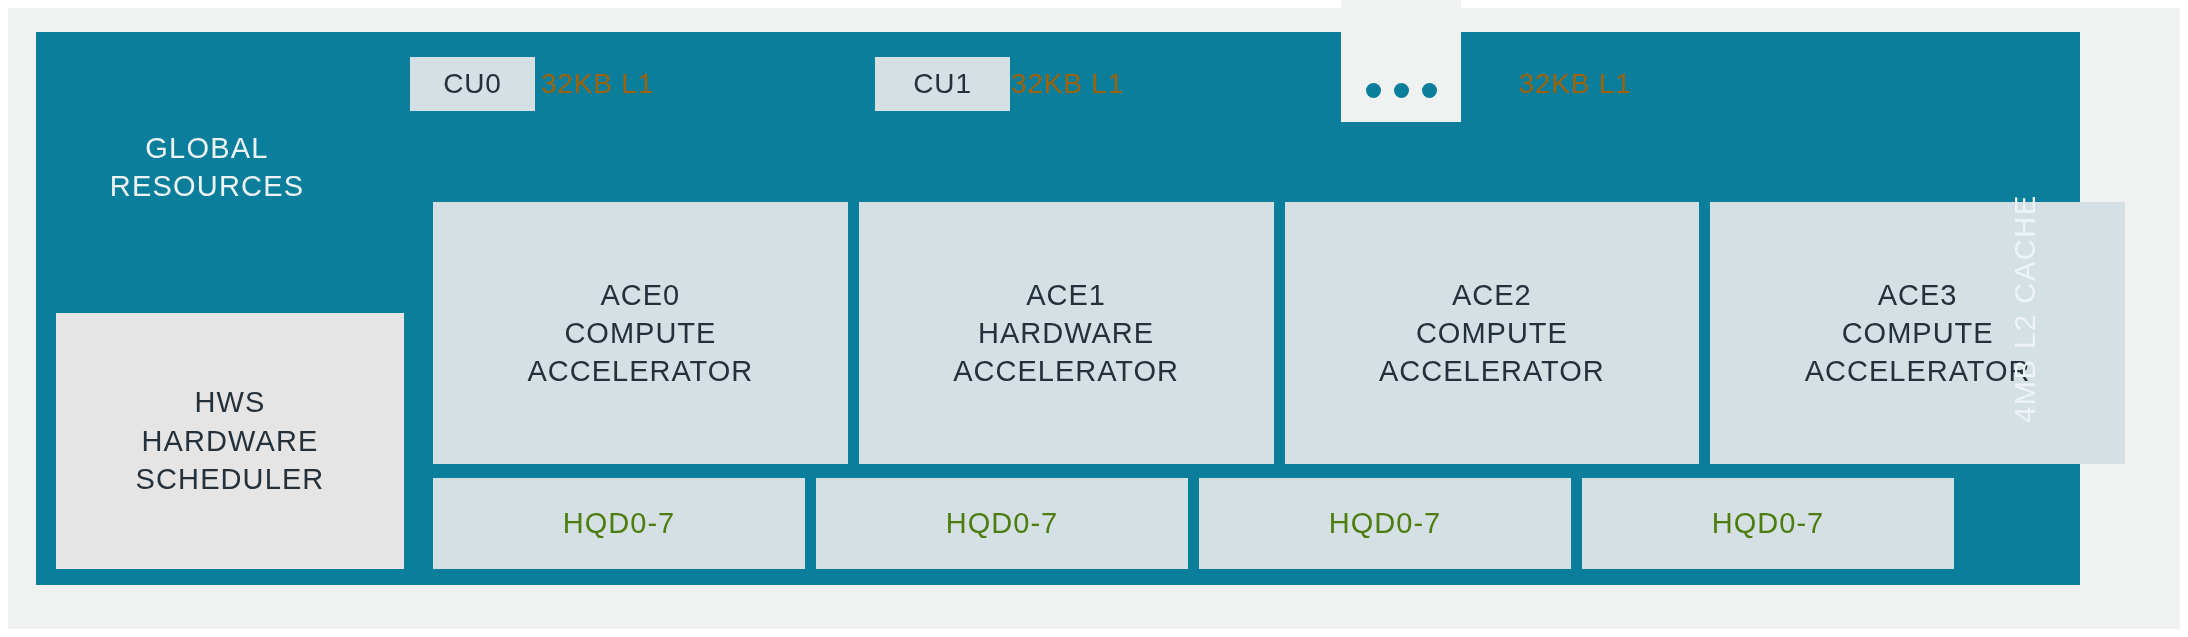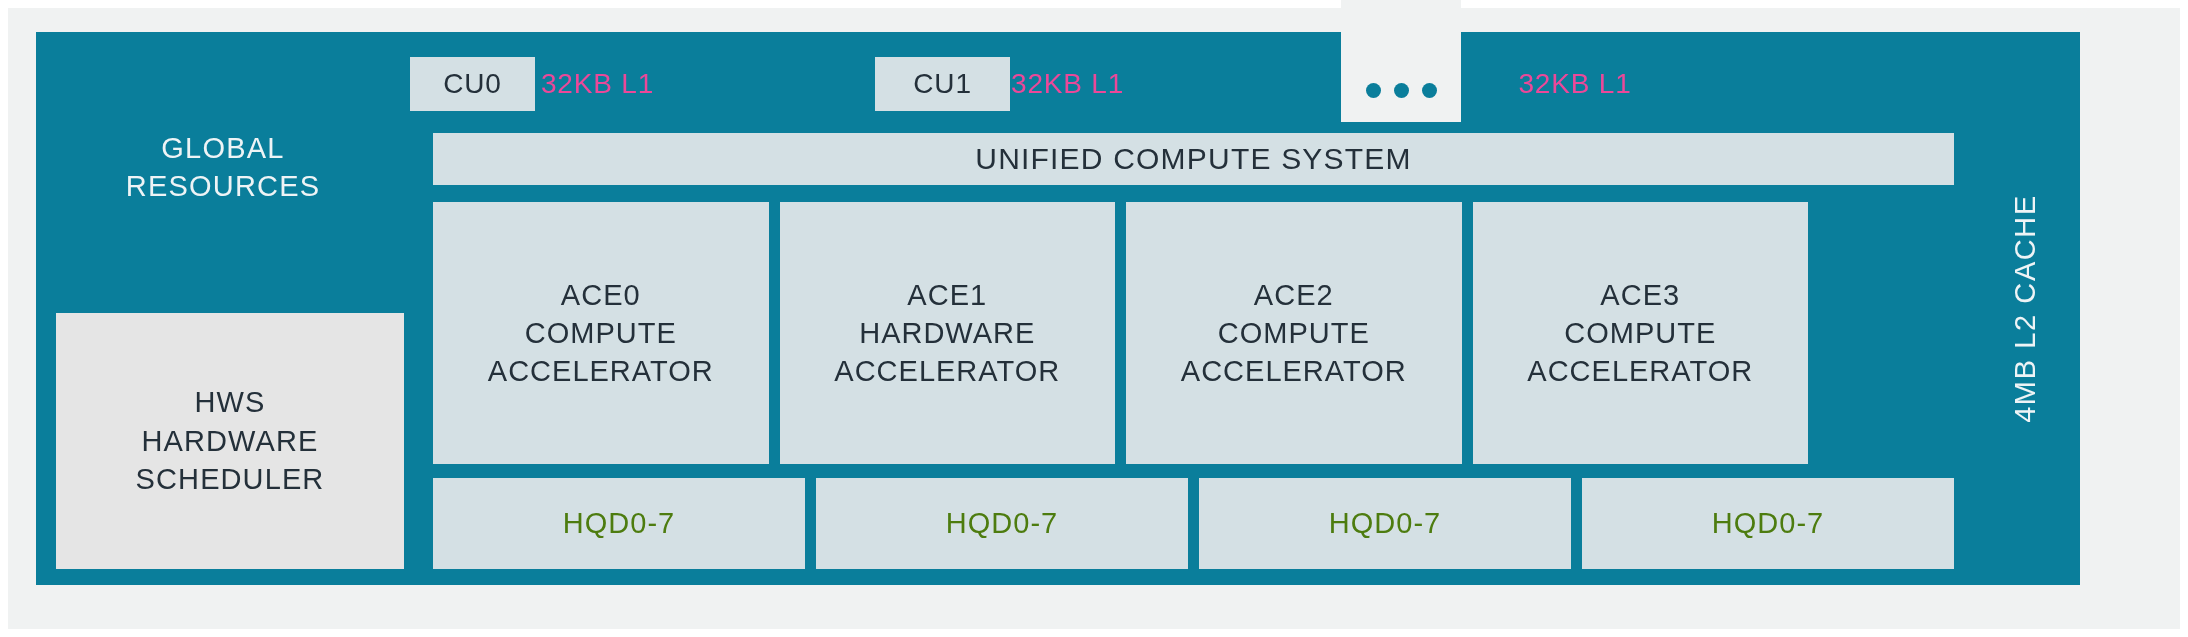--- a/index.html
+++ b/index.html
@@ -38,21 +38,21 @@
     left: 36px;
     top: 32px;
     width: 2044px;
     height: 553px;
     background: #0a7e9b;
   }
 
   
   .global-resources {
     position: absolute;
-    left: 36px;
+    left: 20px;
     top: 32px;
     width: 374px;
     height: 272px;
     display: flex;
     align-items: center;
     justify-content: center;
     color: #eef4f6;
     font-size: 29px;
     letter-spacing: 1.2px;
     line-height: 1.30;
@@ -99,21 +99,21 @@
     height: 54px;
     display: flex;
     align-items: center;
     justify-content: center;
     color: #24303a;
     font-size: 28px;
     letter-spacing: 0.8px;
     margin-top: 14px;
   }
   .l1-label {
-    color: #ec4899;
+    color: #a16207;
     font-size: 28px;
     letter-spacing: 0.8px;
     display: flex;
     align-items: center;
     justify-content: center;
     height: 54px;
     margin-top: 14px;
   }
   
   .ellipsis-gap {
@@ -154,21 +154,21 @@
     color: #24303a;
     font-size: 30px;
     letter-spacing: 1.2px;
   }
 
   
   .ace-grid {
     position: absolute;
     left: 433px;
     top: 202px;
-    width: 1375px;
+    width: 1692px;
     height: 262px;
     display: flex;
     gap: 11px;
   }
   .ace-box {
     flex: 1;
     background: #d4e0e4;
     display: flex;
     align-items: center;
     justify-content: center;
@@ -253,21 +253,20 @@
           <i></i>
           <i></i>
       </div>
     </div>
 
     <div class="cu-cell" style="left:1060px;width:250px;">
       <div class="l1-label" style="width:210px;">32KB L1</div>
     </div>
   </div>
 
-  <div class="ucs-bar">UNIFIED COMPUTE SYSTEM</div>
 
   <div class="ace-grid">
     <div class="ace-box">ACE0
 COMPUTE
 ACCELERATOR</div>
     <div class="ace-box">ACE1
 HARDWARE
 ACCELERATOR</div>
     <div class="ace-box">ACE2
 COMPUTE

